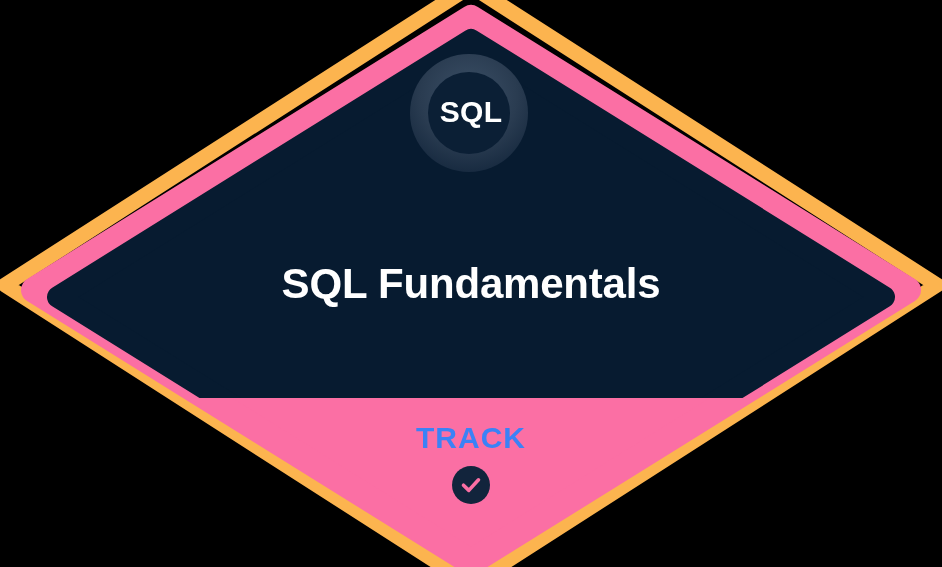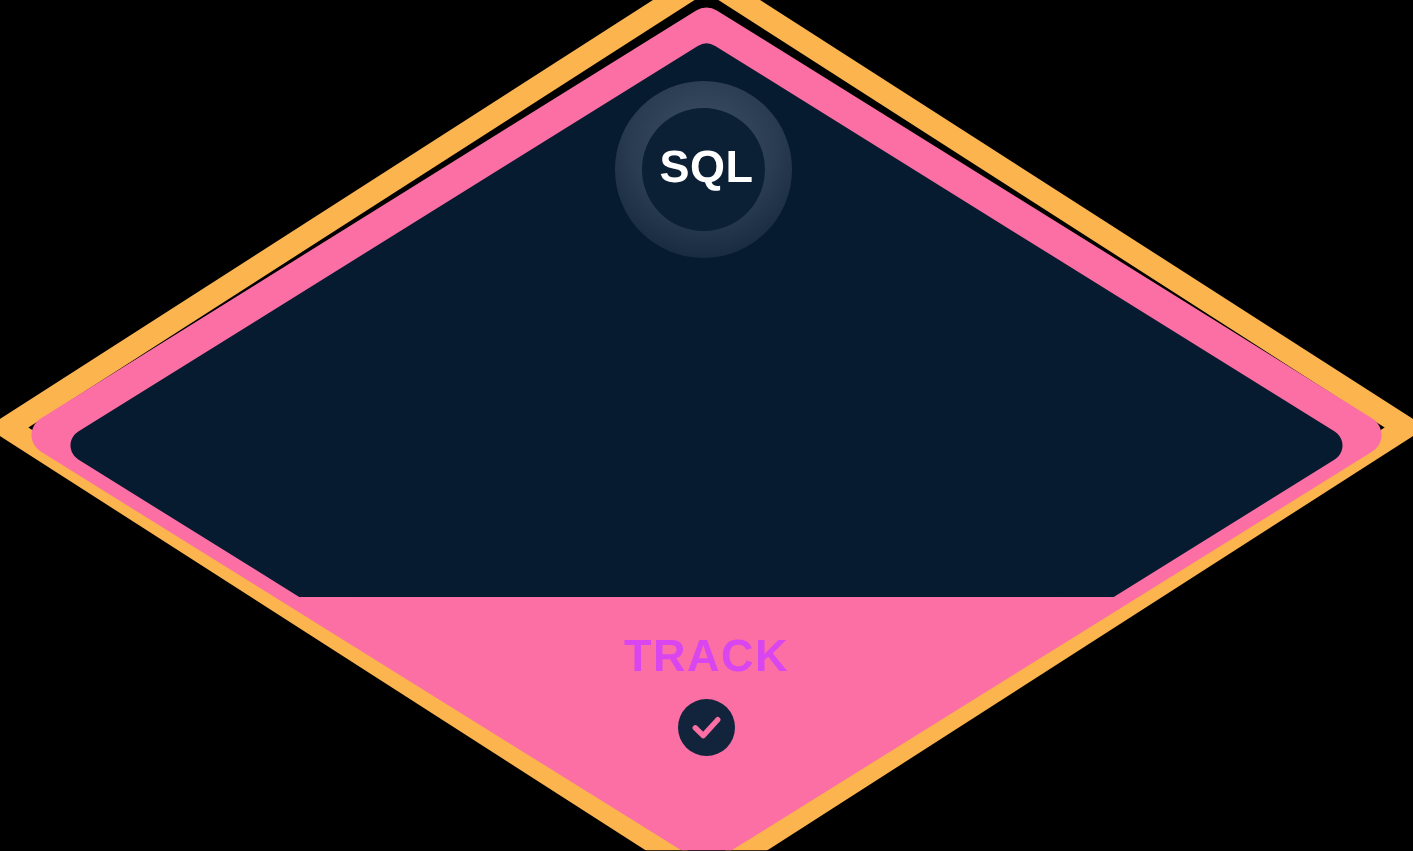--- a/index.html
+++ b/index.html
@@ -57,21 +57,21 @@
   }
 
   #status-block {
     position: absolute;
     left: 0;
     top: 420px;
     width: 942px;
     text-align: center;
   }
   .status-line {
-    color: #d946ef;
+    color: #3b82f6;
     font-size: 30px;
     font-weight: bold;
     letter-spacing: 1.0px;
     line-height: 35px;
     text-transform: uppercase;
   }
 
   #check-badge-wrap {
     margin-top: 11px;
     display: flex;
@@ -107,20 +107,21 @@
 
     <circle cx="469" cy="113" r="59" fill="url(#ring-grad)"></circle>
     <circle cx="469" cy="113" r="41" fill="#0B1F35"></circle>
   </svg>
 
   <div class="overlay">
 
     <div style="position:absolute;left:0;top:95px;width:942px;text-align:center;
                 color:#FFFFFF;font-size:30px;font-weight:bold;letter-spacing:0.3px;">SQL</div>
 
+    <div id="track-title">SQL Fundamentals</div>
 
     <div id="status-block">
       <div class="status-line">TRACK</div>
 
       <div id="check-badge-wrap">
         <svg width="38" height="38" viewBox="0 0 38 38" xmlns="http://www.w3.org/2000/svg">
           <circle cx="19" cy="19" r="19" fill="#12243C"></circle>
           <path d="M 11.5 19.2 L 16.8 24.4 L 26.5 13.8" fill="none" stroke="#FB6FA4" stroke-width="3.6" stroke-linecap="round" stroke-linejoin="round"></path>
         </svg>
       </div>

